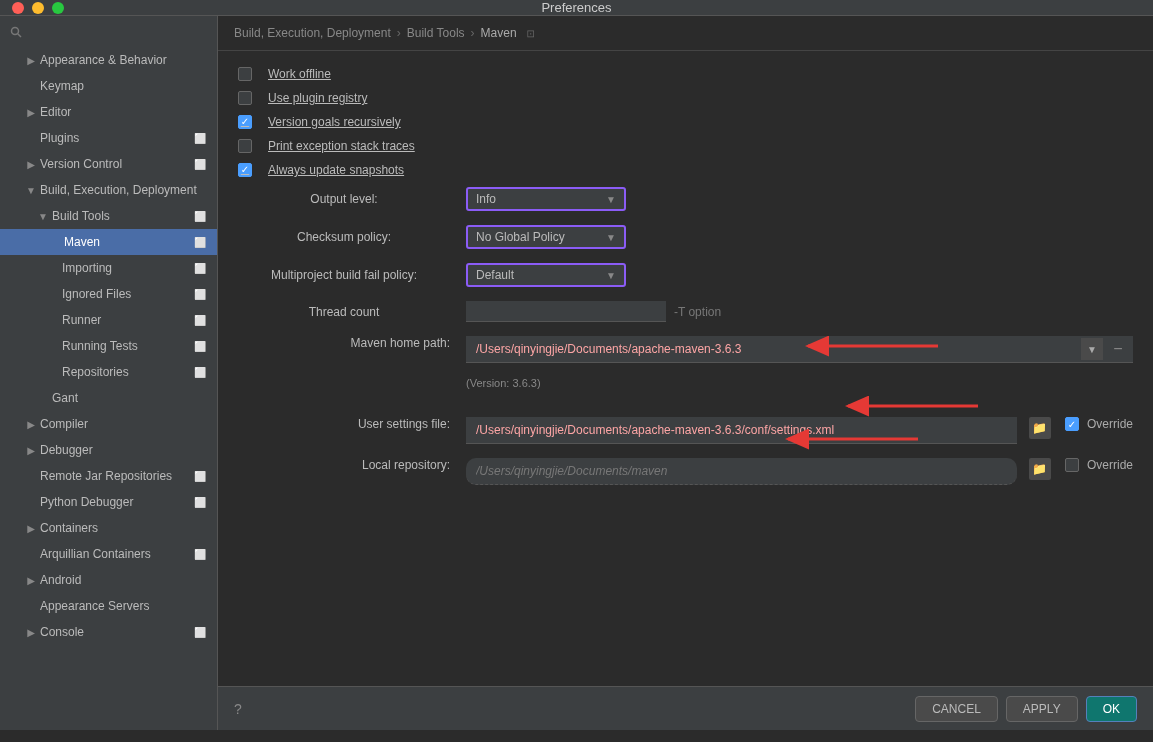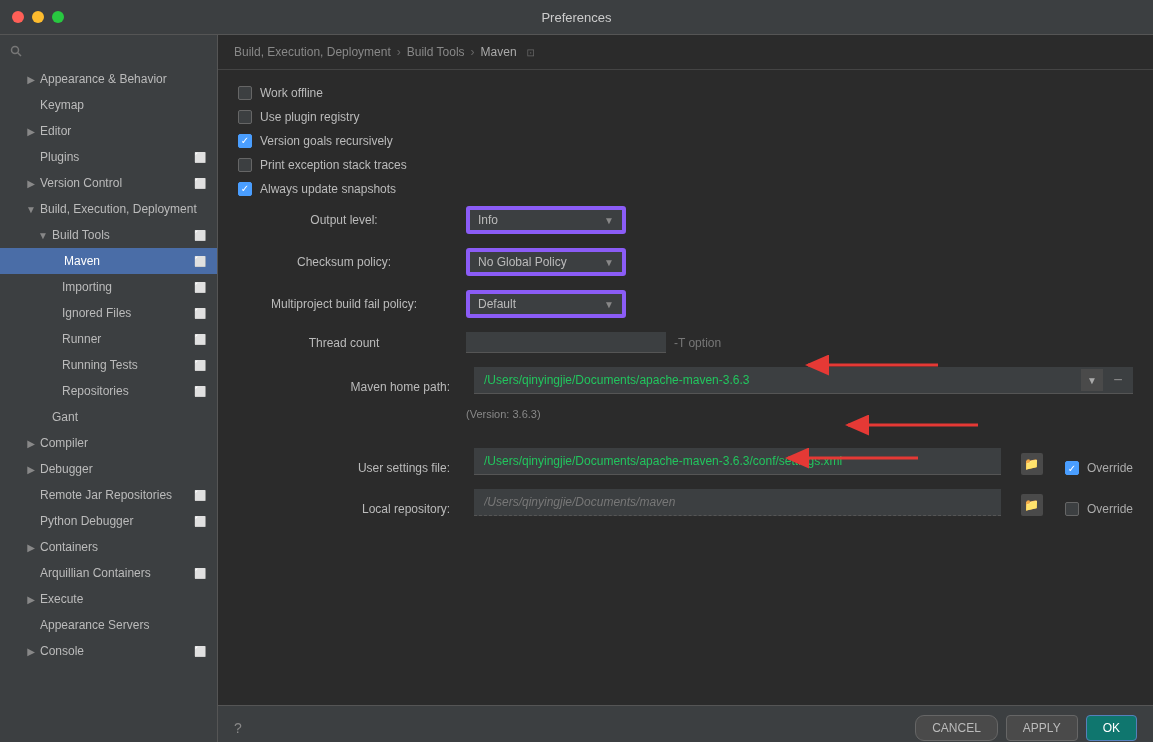--- a/index.html
+++ b/index.html
@@ -9,21 +9,21 @@
       color: #bbbbbb;
       font-size: 12px;
       width: 1153px;
       height: 742px;
       overflow: hidden;
     }
 
     
     .titlebar {
       background: #3c3f41;
-      height: 35px;
+      height: 16px;
       display: flex;
       align-items: center;
       justify-content: center;
       position: relative;
       border-bottom: 1px solid #555;
     }
     .titlebar-buttons {
       position: absolute;
       left: 12px;
       display: flex;
@@ -107,22 +107,23 @@
     
     .settings-panel {
       flex: 1;
       padding: 16px 20px;
       overflow-y: auto;
     }
 
     .checkbox-row {
       display: flex;
       align-items: flex-end;
-      gap: 8px;
+      gap: 16px;
       margin-bottom: 10px;
+      text-decoration: underline;
     }
     .checkbox-box {
       width: 14px; height: 14px;
       border: 1px solid #666;
       background: #3c3f41;
       border-radius: 2px;
       display: flex; align-items: center; justify-content: center;
       flex-shrink: 0;
     }
     .checkbox-box.checked {
@@ -150,21 +151,21 @@
       padding-right: 8px;
     }
     .field-control {
       flex: 1;
       display: flex;
       align-items: center;
       gap: 6px;
     }
     .dropdown-control {
       background: #3c3f41;
-      border: 4px solid #8b5cf6;
+      border: 2px solid #8b5cf6;
       border-radius: 3px;
       padding: 3px 8px;
       color: #bbbbbb;
       display: flex; align-items: center;
       cursor: pointer;
       min-width: 160px;
       justify-content: space-between;
     }
     .dropdown-arrow { color: #888; font-size: 10px; margin-left: 8px; }
     .text-input-muted {
@@ -190,36 +191,36 @@
 
     .version-text {
       margin-left: 228px;
       color: #888;
       font-size: 11px;
       margin-bottom: 28px;
     }
 
     .path-row {
       display: flex;
-      align-items: flex-end;
+      align-items: flex-start;
       margin-bottom: 14px;
-      gap: 16px;
+      gap: 8px;
     }
     .path-label {
       width: 220px;
       flex-shrink: 0;
       color: #bbbbbb;
       text-align: right;
       padding-right: 8px;
     }
     .path-input {
       flex: 1;
       background: transparent;
       border: none;
-      color: #22c55e;
+      color: #fca5a5;
       padding: 4px 6px;
       font-size: 12px;
       outline: none;
     }
     .path-dropdown-btn {
       width: 22px; height: 22px;
       background: #4a4a4a;
       border: none;
       color: #aaa;
       cursor: pointer;
@@ -278,21 +279,20 @@
       border-radius: 4px;
       border: 1px solid #666;
       cursor: pointer;
       font-size: 12px;
       font-weight: 500;
     }
     .btn-cancel {
       background: #4a4a4a;
       color: #bbbbbb;
       border-color: #666;
-      border-radius: 9px;
     }
     .btn-apply {
       background: #4a4a4a;
       color: #bbbbbb;
       border-color: #666;
     }
     .btn-ok {
       background: #0f766e;
       color: #fff;
       border-color: #5580bb;
@@ -429,21 +429,21 @@
       <span class="arrow">▶</span>
       <span>Containers</span>
     </div>
     <div class="sidebar-item indent1">
       <span class="arrow">&nbsp;</span>
       <span>Arquillian Containers</span>
       <span class="plugin-icon">⬜</span>
     </div>
     <div class="sidebar-item indent1">
       <span class="arrow">▶</span>
-      <span>Execute</span>
+      <span>Android</span>
     </div>
     <div class="sidebar-item indent1">
       <span class="arrow">&nbsp;</span>
       <span>Appearance Servers</span>
     </div>
     <div class="sidebar-item indent1">
       <span class="arrow">▶</span>
       <span>Console</span>
       <span class="plugin-icon">⬜</span>
     </div>
@@ -541,21 +541,21 @@
         <div class="override-container" style="margin-left:6px;">
           <div class="override-checkbox checked" style="background:#4a9eff;border-color:#4a9eff; display:flex;align-items:center;justify-content:center;">
               <span style="color:white;font-size:10px;">✓</span>
             </div>
           <span style="color:#aaa; margin-left:4px;">Override</span>
         </div>
       </div>
 
       <div class="path-row">
         <div class="path-label">Local repository:</div>
-        <div style="flex:1; display:flex; align-items:center; gap:4px; border-bottom:1px dashed #555; background:#3c3f41; padding:2px 4px;">
+        <div style="flex:1; display:flex; align-items:center; gap:4px; border-bottom:1px dashed #555; background:#3c3f41; padding:2px 4px;border-radius:10px;">
           <input class="path-input text-input-muted" type="text" value="/Users/qinyingjie/Documents/maven" style="color: rgb(119, 119, 119); font-style: italic;">
         </div>
         <button class="folder-btn" style="margin-left:4px;">📁</button>
         <div class="override-container" style="margin-left:6px;">
           <div class="override-checkbox" style="width:14px;height:14px;border:1px solid #666;background:#3c3f41;border-radius:2px;"></div>
           <span style="color:#aaa; margin-left:4px;">Override</span>
         </div>
       </div>
 
     </div>

